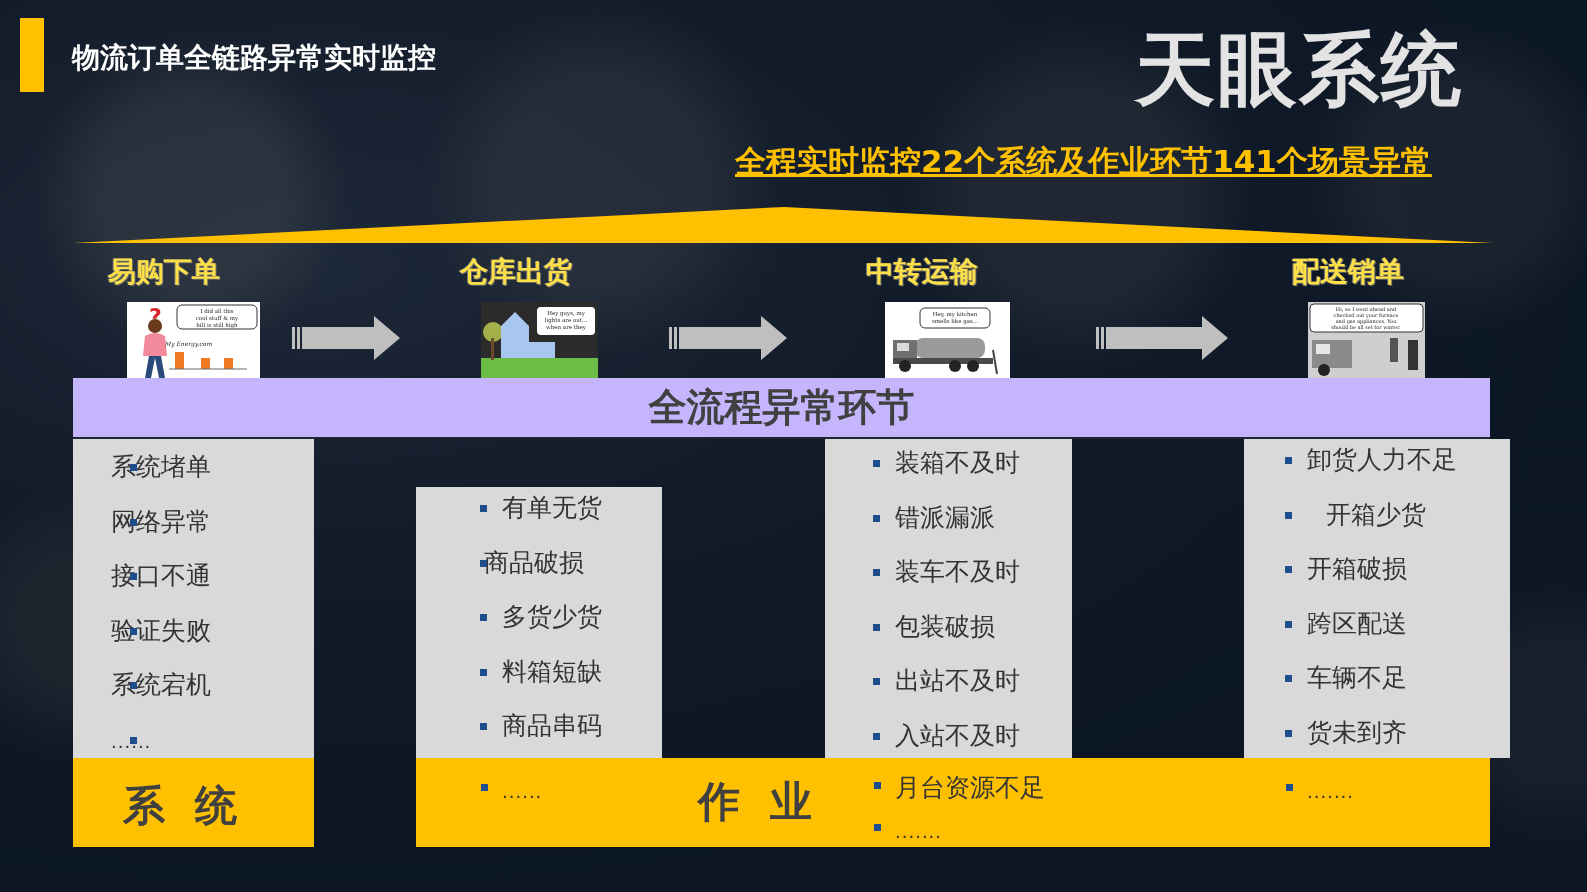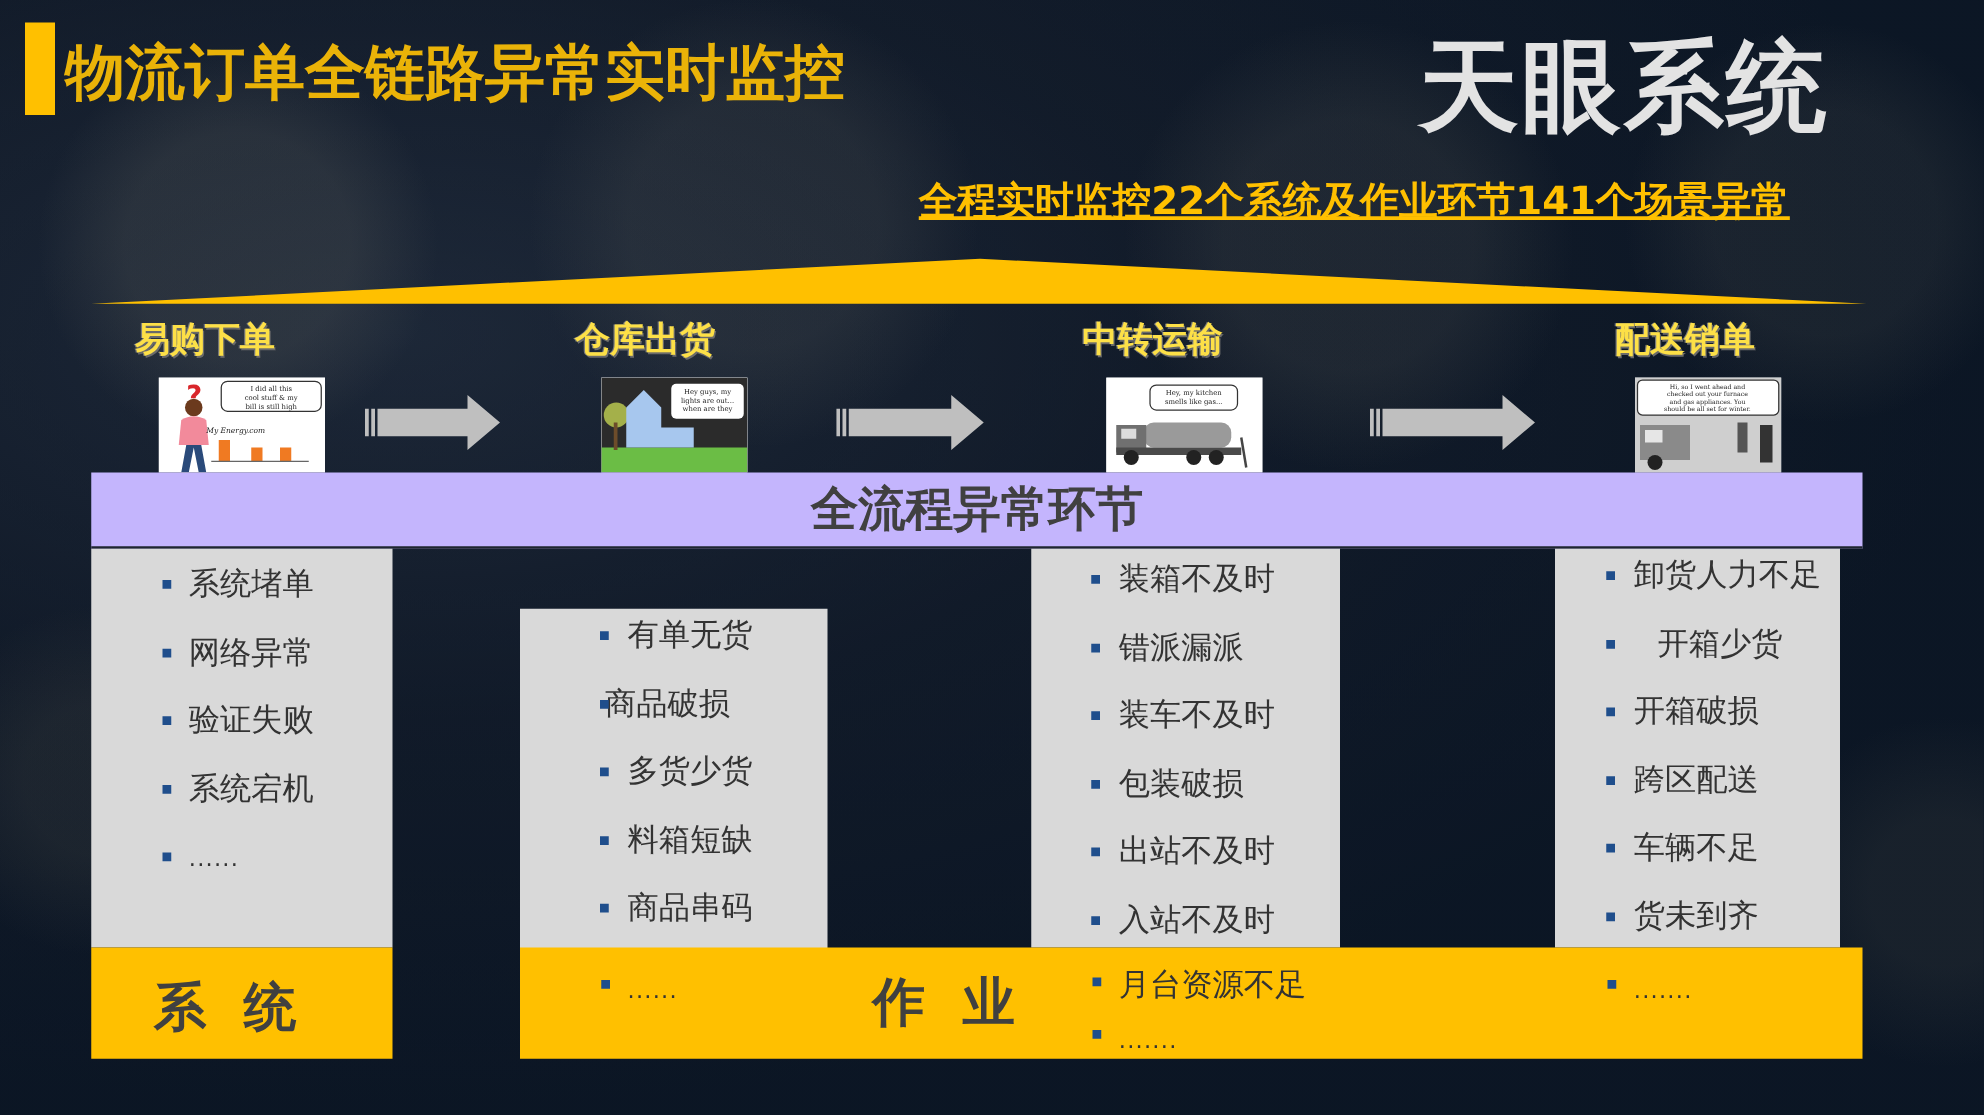--- a/index.html
+++ b/index.html
@@ -16,21 +16,21 @@
       radial-gradient(circle at 38% 20%, rgba(120,120,110,0.14) 0 100px, transparent 180px),
       radial-gradient(circle at 68% 22%, rgba(120,120,110,0.14) 0 100px, transparent 180px),
       radial-gradient(circle at 92% 20%, rgba(120,120,110,0.12) 0 90px, transparent 160px),
       radial-gradient(circle at 5% 70%, rgba(90,90,80,0.18) 0 60px, transparent 140px),
       radial-gradient(circle at 98% 80%, rgba(90,90,80,0.16) 0 60px, transparent 140px),
       linear-gradient(180deg, rgba(10,20,35,0.35), rgba(10,20,35,0.55));
   }
   .abs { position: absolute; }
   .accent-bar { left: 20px; top: 18px; width: 24px; height: 74px; background: #FFC000; }
   .main-title {
-    left: 52px; top: 30px; font-size: 48px; font-weight: bold; color: #eab308;
+    left: 72px; top: 30px; font-size: 28px; font-weight: bold; color: #ffffff;
     letter-spacing: 0px; line-height: 56px; white-space: nowrap;
   }
   .system-name {
     left: 1135px; top: 22px; font-size: 80px; font-weight: bold; color: #E3E3E3;
     line-height: 96px; white-space: nowrap; letter-spacing: 2px;
   }
   .subtitle {
     left: 735px; top: 138px; font-size: 31px; font-weight: bold; color: #FFC000;
     line-height: 46px; white-space: nowrap; text-decoration: underline;
   }
@@ -46,21 +46,21 @@
     left: 73px; top: 378px; width: 1417px; height: 59px; background: #c4b5fd;
     border-bottom: 2px solid #1f2630;
   }
   .section-header-text {
     position: absolute; left: 0; right: 0; top: 4px; text-align: center;
     font-size: 38px; font-weight: bold; color: #404040; line-height: 50px;
   }
   .col { top: 439px; background: #D9D9D9; }
   .col-list { list-style: none; margin: 0; padding: 0; }
   .col-item {
-    position: relative; font-size: 25px; color: #333; line-height: 54.5px; padding-left: 78px; white-space: nowrap;
+    position: relative; font-size: 25px; color: #333; line-height: 54.5px; padding-left: 38px; white-space: nowrap;
   }
   .col-item .bullet {
     position: absolute; left: 57px; top: 24px; width: 7px; height: 7px; background: #1F4E8C;
   }
   .yellow-band { background: #FFC000; top: 758px; height: 89px; }
   .band-label {
     position: absolute; font-size: 42px; font-weight: bold; color: #404040;
     letter-spacing: 30px; line-height: 56px; white-space: nowrap;
   }
   .band-item {
@@ -168,20 +168,21 @@
 </svg>
 
 <div class="abs section-header">
   <div class="section-header-text">全流程异常环节</div>
 </div>
 
 <div class="abs col" style="left:73px; width:241px; height:319px;">
   <ul class="col-list" style="margin-top:1px;">
     <li class="col-item"><span class="bullet"></span><span>系统堵单</span></li>
     <li class="col-item"><span class="bullet"></span><span>网络异常</span></li>
+    <li class="col-item"><span class="bullet"></span><span>接口不通</span></li>
     <li class="col-item"><span class="bullet"></span><span>验证失败</span></li>
     <li class="col-item"><span class="bullet"></span><span>系统宕机</span></li>
     <li class="col-item"><span class="bullet"></span><span class="dots">......</span></li>
   </ul>
 </div>
 
 <div class="abs col" style="left:416px; width:246px; height:319px;margin-top:48px;">
   <ul class="col-list" style="margin-top:-6px;">
     <li class="col-item" style="padding-left:86px;"><span class="bullet" style="left:64px;"></span><span>有单无货</span></li>
     <li class="col-item" style="padding-left:68px;"><span class="bullet" style="left:64px;"></span><span>商品破损</span></li>
@@ -195,21 +196,21 @@
   <ul class="col-list" style="margin-top:-3px;">
     <li class="col-item" style="padding-left:70px;"><span class="bullet" style="left:48px;"></span><span>装箱不及时</span></li>
     <li class="col-item" style="padding-left:70px;"><span class="bullet" style="left:48px;"></span><span>错派漏派</span></li>
     <li class="col-item" style="padding-left:70px;"><span class="bullet" style="left:48px;"></span><span>装车不及时</span></li>
     <li class="col-item" style="padding-left:70px;"><span class="bullet" style="left:48px;"></span><span>包装破损</span></li>
     <li class="col-item" style="padding-left:70px;"><span class="bullet" style="left:48px;"></span><span>出站不及时</span></li>
     <li class="col-item" style="padding-left:70px;"><span class="bullet" style="left:48px;"></span><span>入站不及时</span></li>
   </ul>
 </div>
 
-<div class="abs col" style="left:1244px; width:228px; height:319px;">
+<div class="abs col" style="left:1244px; width:266px; height:319px;">
   <ul class="col-list" style="margin-top:-6px;">
     <li class="col-item" style="padding-left:63px;"><span class="bullet" style="left:41px;"></span><span>卸货人力不足</span></li>
     <li class="col-item" style="padding-left:82px;"><span class="bullet" style="left:41px;"></span><span>开箱少货</span></li>
     <li class="col-item" style="padding-left:63px;"><span class="bullet" style="left:41px;"></span><span>开箱破损</span></li>
     <li class="col-item" style="padding-left:63px;"><span class="bullet" style="left:41px;"></span><span>跨区配送</span></li>
     <li class="col-item" style="padding-left:63px;"><span class="bullet" style="left:41px;"></span><span>车辆不足</span></li>
     <li class="col-item" style="padding-left:63px;"><span class="bullet" style="left:41px;"></span><span>货未到齐</span></li>
   </ul>
 </div>
 

